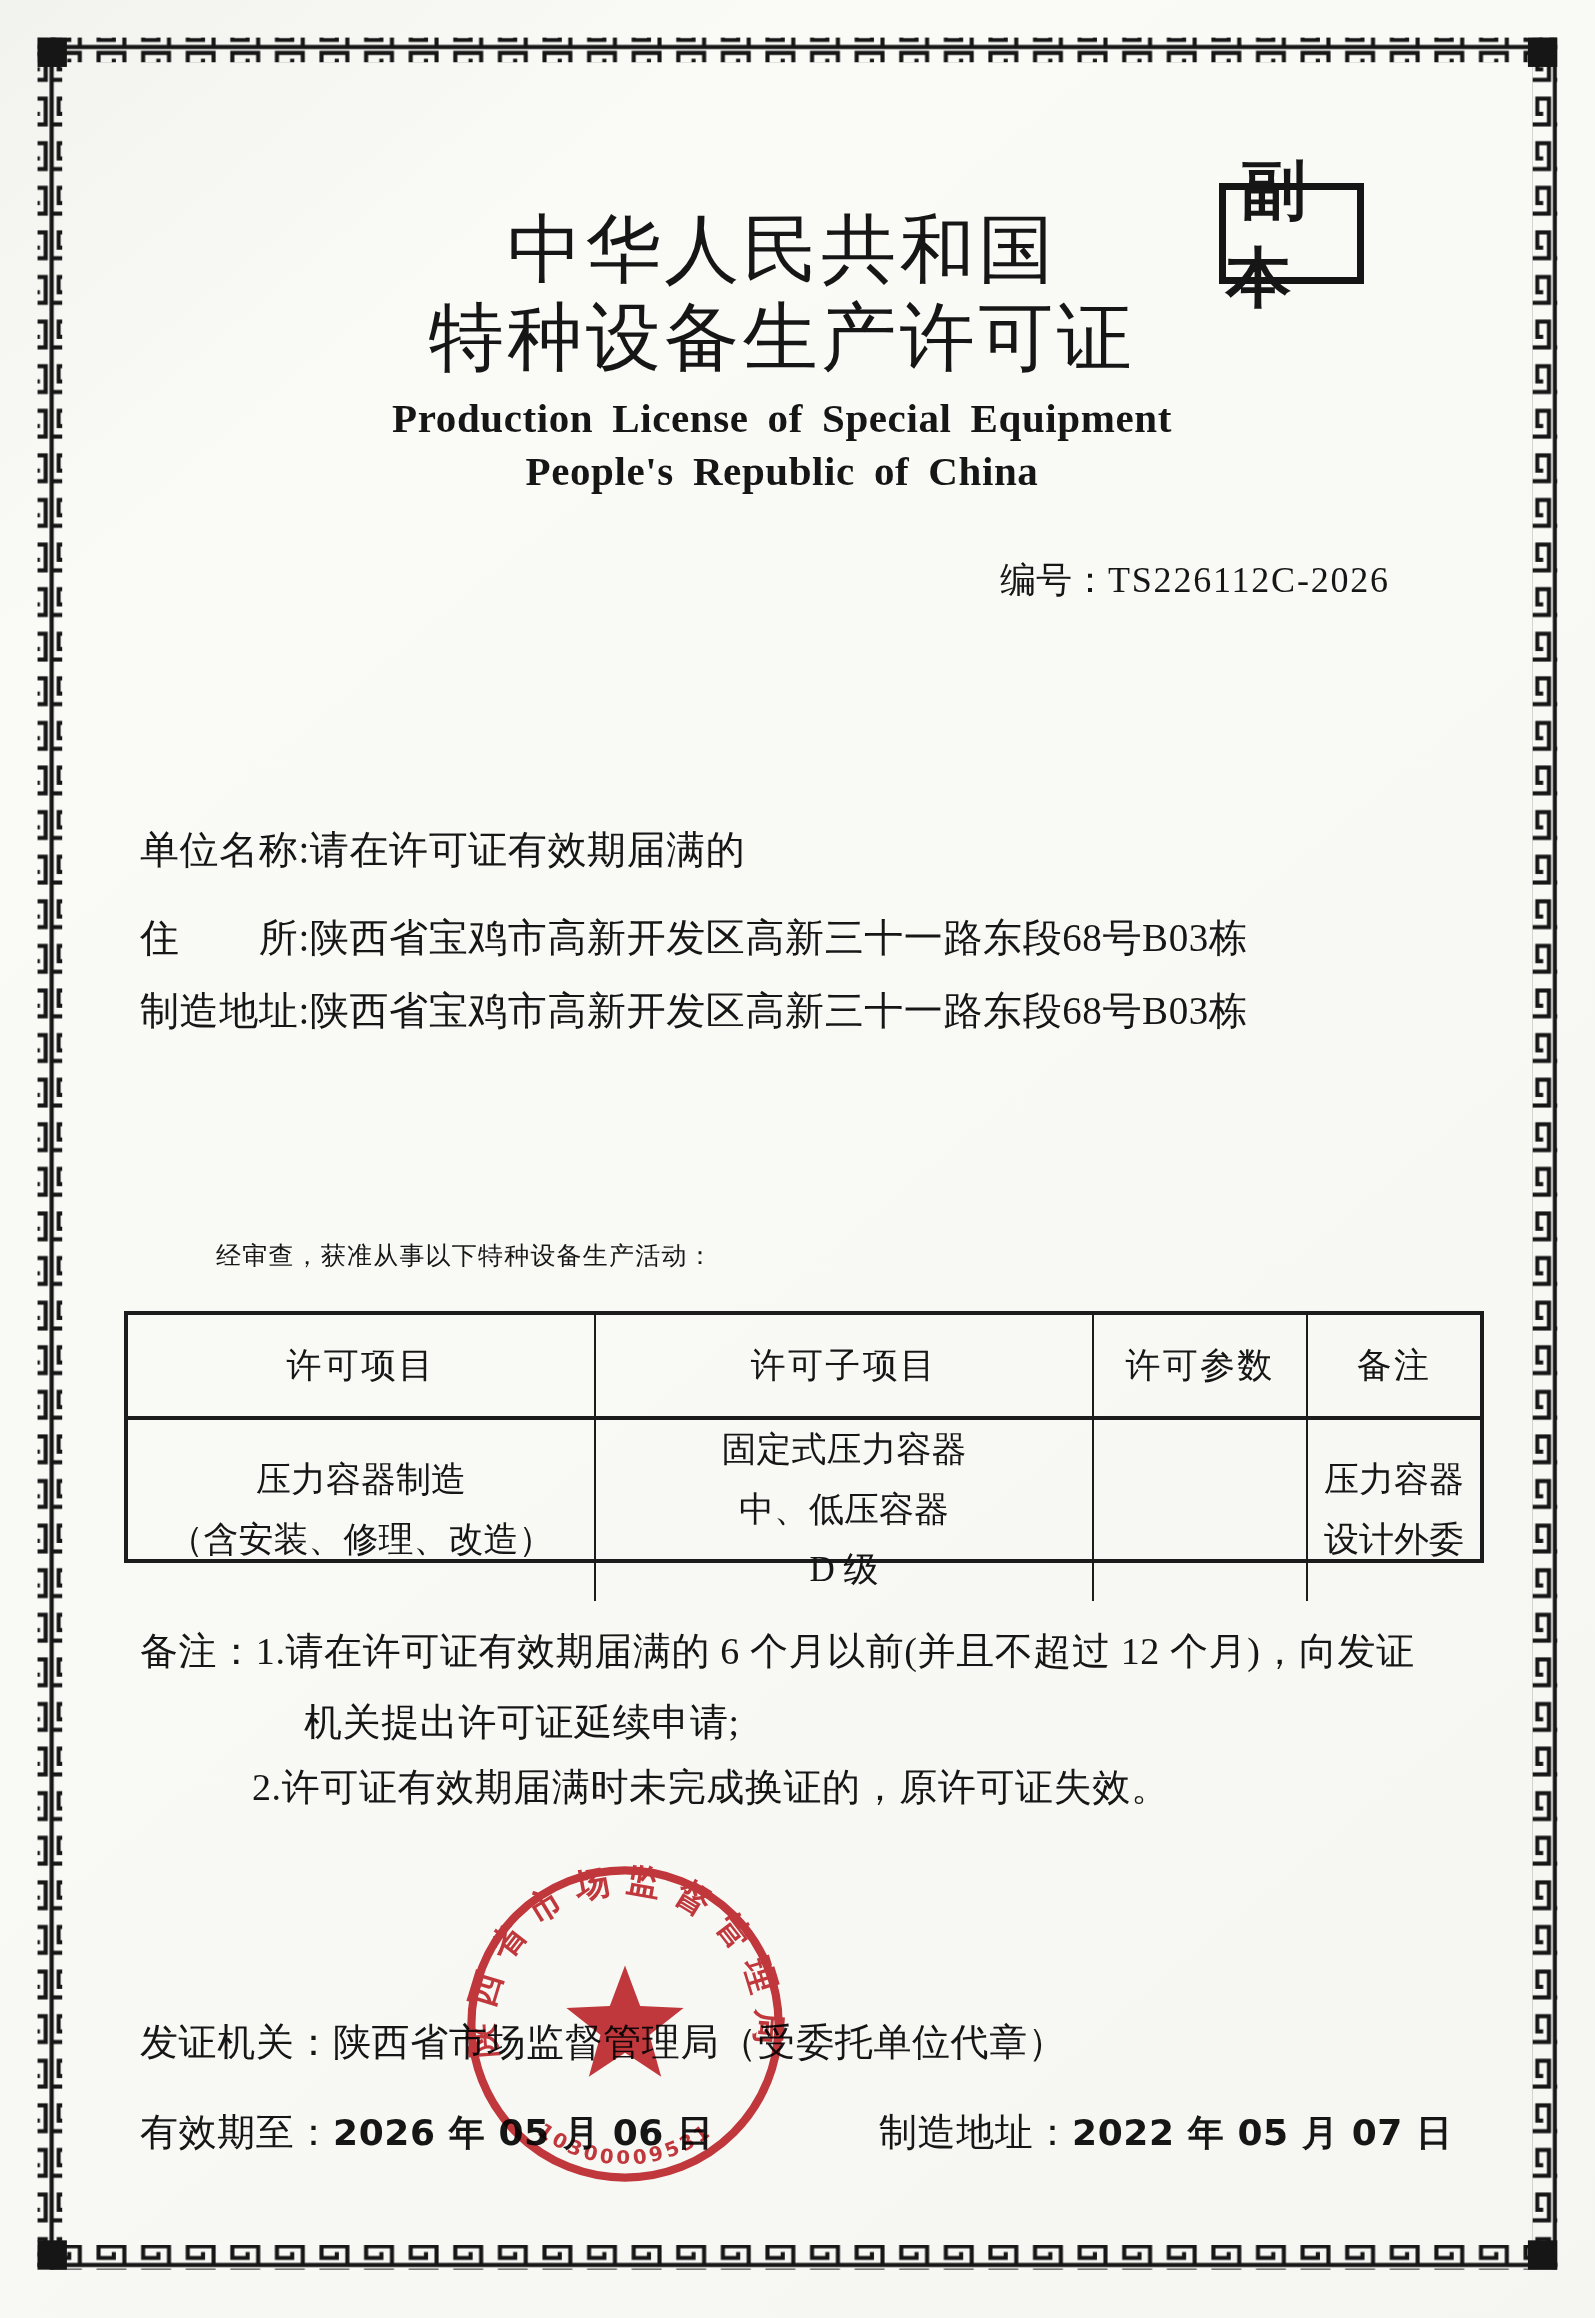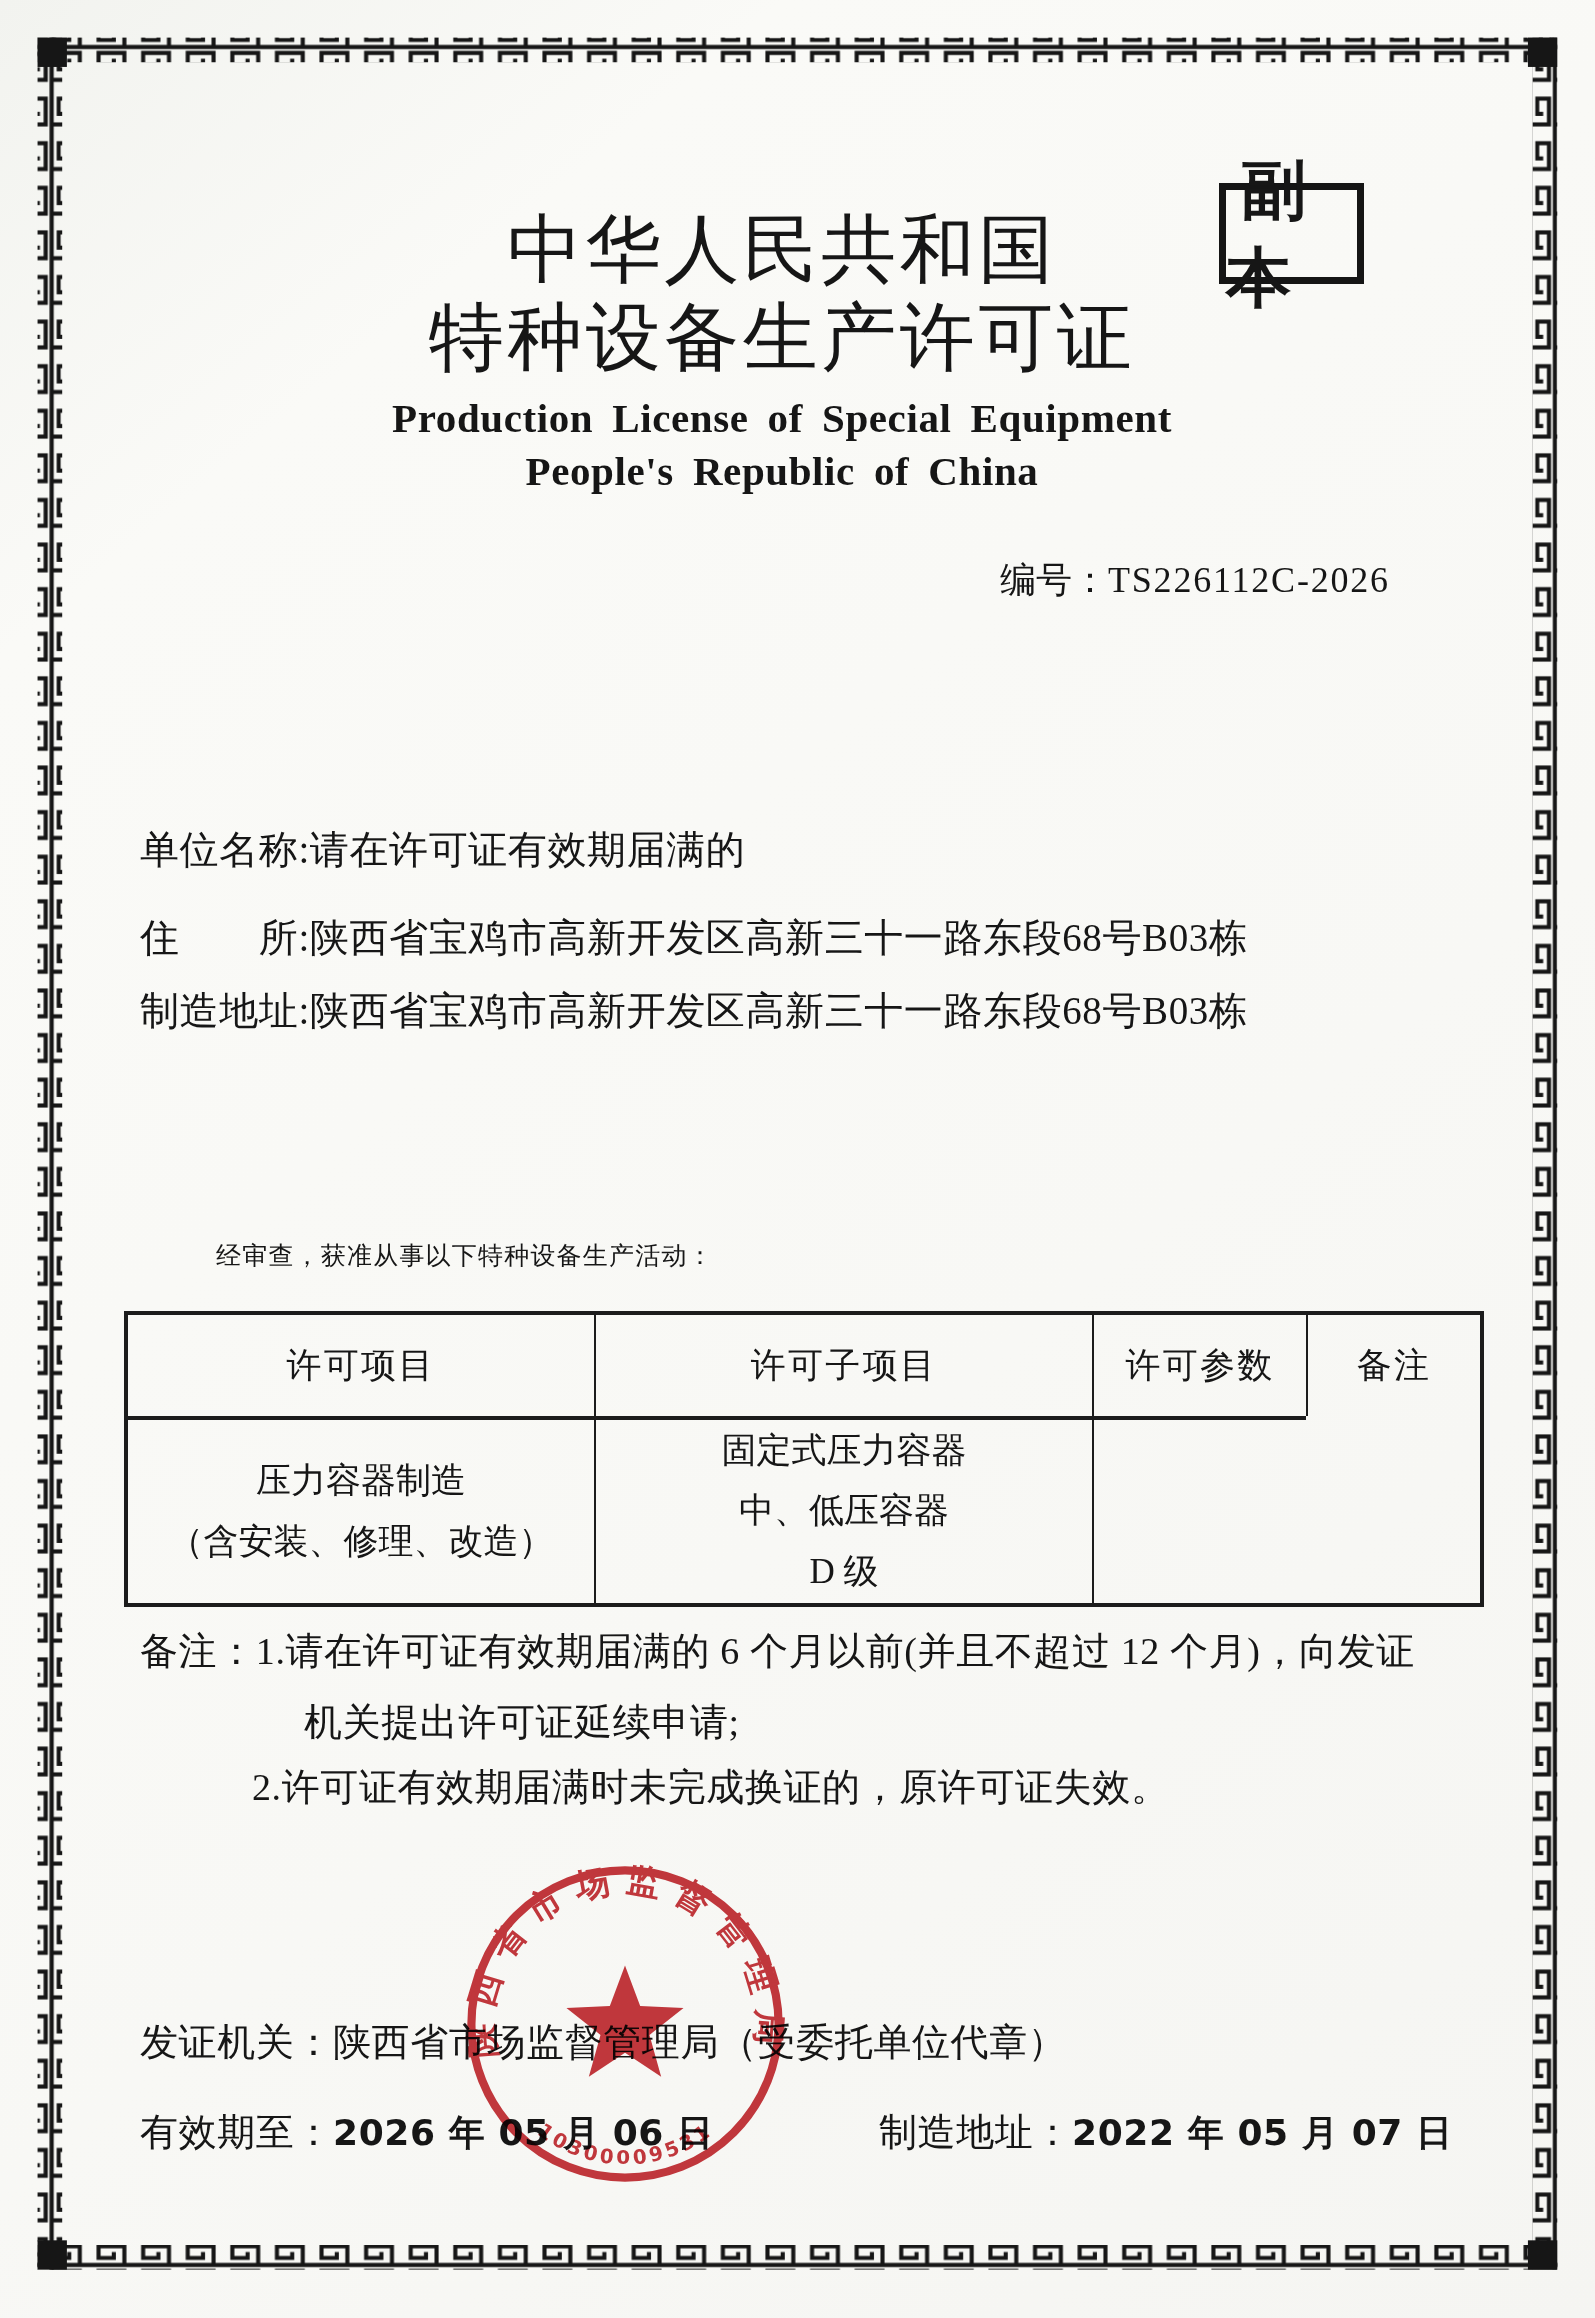--- a/index.html
+++ b/index.html
@@ -32,21 +32,21 @@
   .license-no .code{font-family:"Liberation Serif","DejaVu Serif",serif;letter-spacing:1.8px;}
   
   .info-line{left:140px;font-size:39px;white-space:nowrap;letter-spacing:0.6px;}
   .info-1{top:823px;}
   .info-2{top:911px;}
   .info-3{top:984px;}
   
   .intro{left:216px;top:1239px;font-size:25px;letter-spacing:1.2px;}
   
   .lic-table{
-    left:124px;top:1311px;width:1360px;height:296px;
+    left:124px;top:1311px;width:1360px;height:252px;
     border:4.1px solid #1c1c1c;box-sizing:border-box;
     display:grid;grid-template-columns:466px 498px 214px 1fr;grid-template-rows:101px 1fr;
   }
   .cell{
     border-left:2.3px solid #1c1c1c;box-sizing:border-box;
     display:flex;flex-direction:column;align-items:center;justify-content:center;
     text-align:center;font-size:35px;
   }
   .cell.c0{border-left:none;}
   .cell.hdr{font-size:35px;letter-spacing:2.3px;}
@@ -126,20 +126,24 @@
     <div class="cell body c0">
       <div class="ln">压力容器制造</div>
       <div class="ln">（含安装、修理、改造）</div>
     </div>
     <div class="cell body">
       <div class="ln">固定式压力容器</div>
       <div class="ln">中、低压容器</div>
       <div class="ln">D 级</div>
     </div>
     <div class="cell body"></div>
+    <div class="cell body">
+      <div class="ln">压力容器</div>
+      <div class="ln">设计外委</div>
+    </div>
   </div>
 
   <div class="abs note note-1">备注：1.请在许可证有效期届满的 6 个月以前(并且不超过 12 个月)，向发证</div>
   <div class="abs note note-2">机关提出许可证延续申请;</div>
   <div class="abs note note-3">2.许可证有效期届满时未完成换证的，原许可证失效。</div>
 
   <div class="abs authority">
     <span>发证机关：</span><span>陕西省市场监督管理局（受委托单位代章）</span>
   </div>
   <div class="abs date-line valid">

